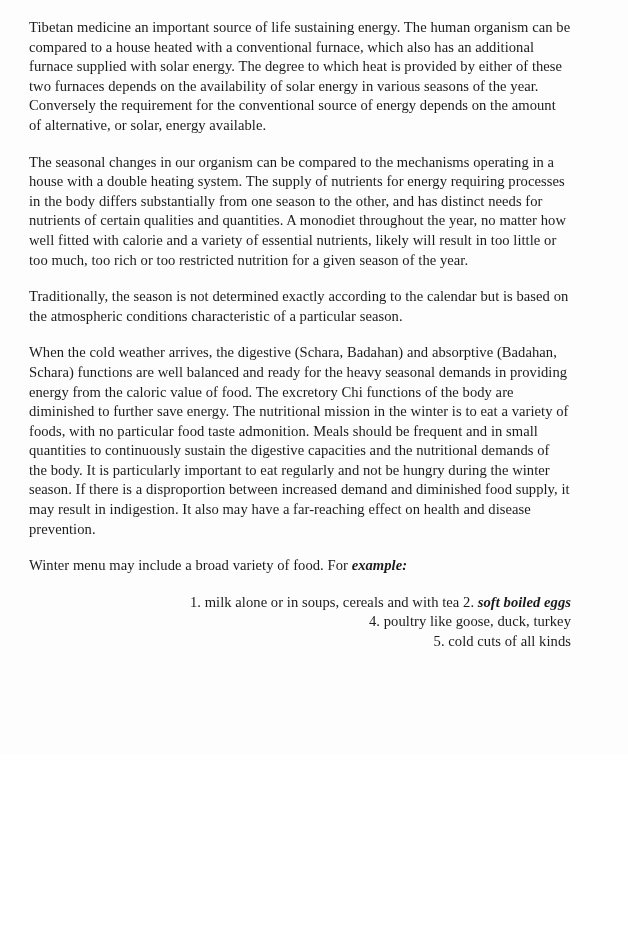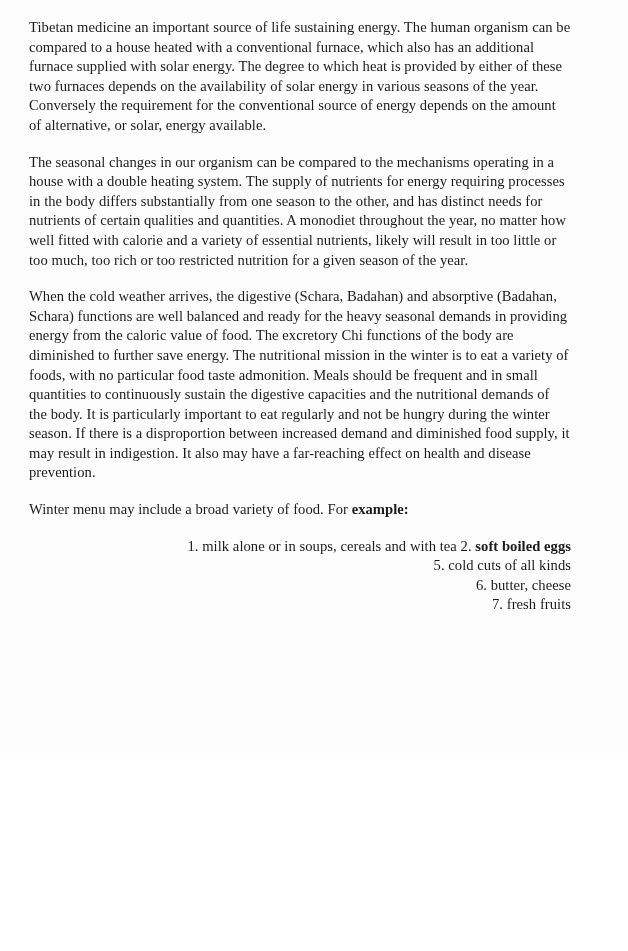--- a/index.html
+++ b/index.html
@@ -54,37 +54,38 @@
   }
   .list li {
     font-size: 14.6px;
     line-height: 19.6px;
     color: #1b1b1b;
     margin: 0;
     letter-spacing: 0.05px;
   }
   .bold {
     font-weight: bold;
+    font-style: italic;
   }
 </style>
 </head>
 <body>
 
 <div class="page">
   <div class="content">
 
     <p class="para">Tibetan medicine an important source of life sustaining energy. The human organism can be compared to a house heated with a conventional furnace, which also has an additional furnace supplied with solar energy. The degree to which heat is provided by either of these two furnaces depends on the availability of solar energy in various seasons of the year. Conversely the requirement for the conventional source of energy depends on the amount of alternative, or solar, energy available.</p>
     <p class="para">The seasonal changes in our organism can be compared to the mechanisms operating in a house with a double heating system. The supply of nutrients for energy requiring processes in the body differs substantially from one season to the other, and has distinct needs for nutrients of certain qualities and quantities. A monodiet throughout the year, no matter how well fitted with calorie and a variety of essential nutrients, likely will result in too little or too much, too rich or too restricted nutrition for a given season of the year.</p>
+    <p class="para">Traditionally, the season is not determined exactly according to the calendar but is based on the atmospheric conditions characteristic of a particular season.</p>
 
 
     <p class="para">When the cold weather arrives, the digestive (Schara, Badahan) and absorptive (Badahan, Schara) functions are well balanced and ready for the heavy seasonal demands in providing energy from the caloric value of food. The excretory Chi functions of the body are diminished to further save energy. The nutritional mission in the winter is to eat a variety of foods, with no particular food taste admonition. Meals should be frequent and in small quantities to continuously sustain the digestive capacities and the nutritional demands of the body. It is particularly important to eat regularly and not be hungry during the winter season. If there is a disproportion between increased demand and diminished food supply, it may result in indigestion. It also may have a far-reaching effect on health and disease prevention.</p>
 
     <p class="para"><span>Winter menu may include a broad variety of food. For </span><span class="bold">example:</span></p>
 
     <ul class="list">
       <li><span>1.</span> <span>milk alone or in soups, cereals and with tea 2. </span><span class="bold">soft boiled eggs</span></li>
+      <li><span>4.</span> <span>poultry like goose, duck, turkey</span></li>
       <li><span>5.</span> <span>cold cuts of all kinds</span></li>
-      <li><span>6.</span> <span>butter, cheese</span></li>
-      <li><span>7.</span> <span>fresh fruits</span></li>
     </ul>
 
   </div>
 </div>
 
 </body></html>

